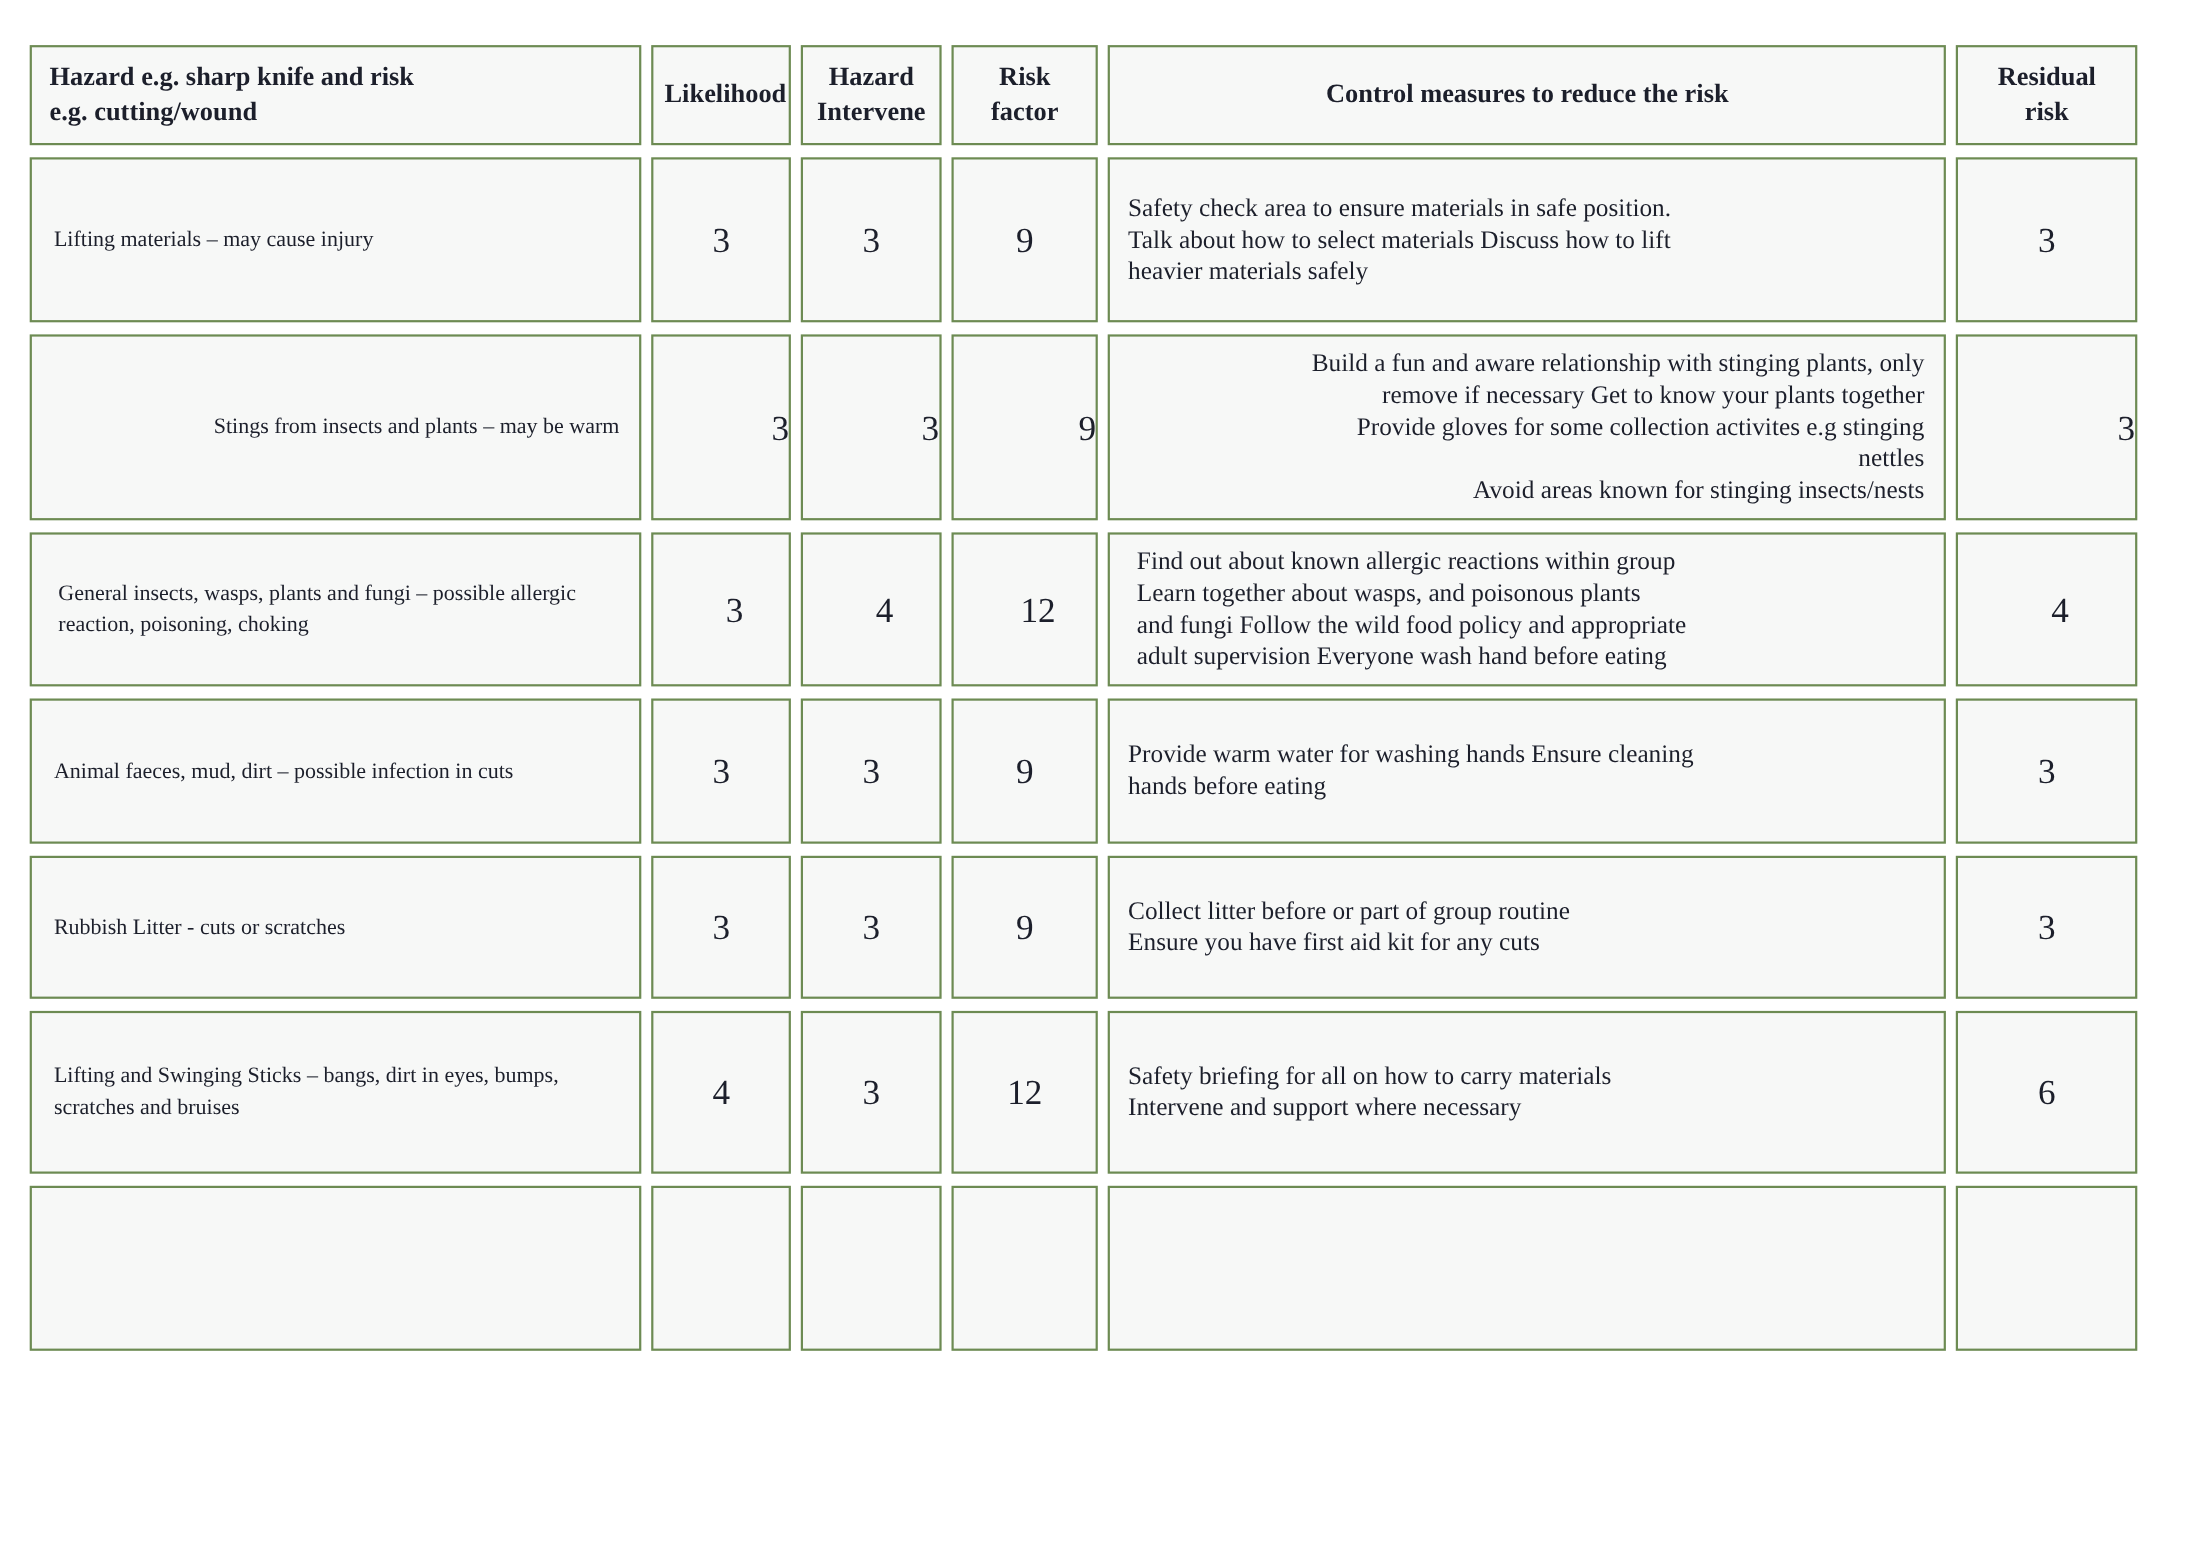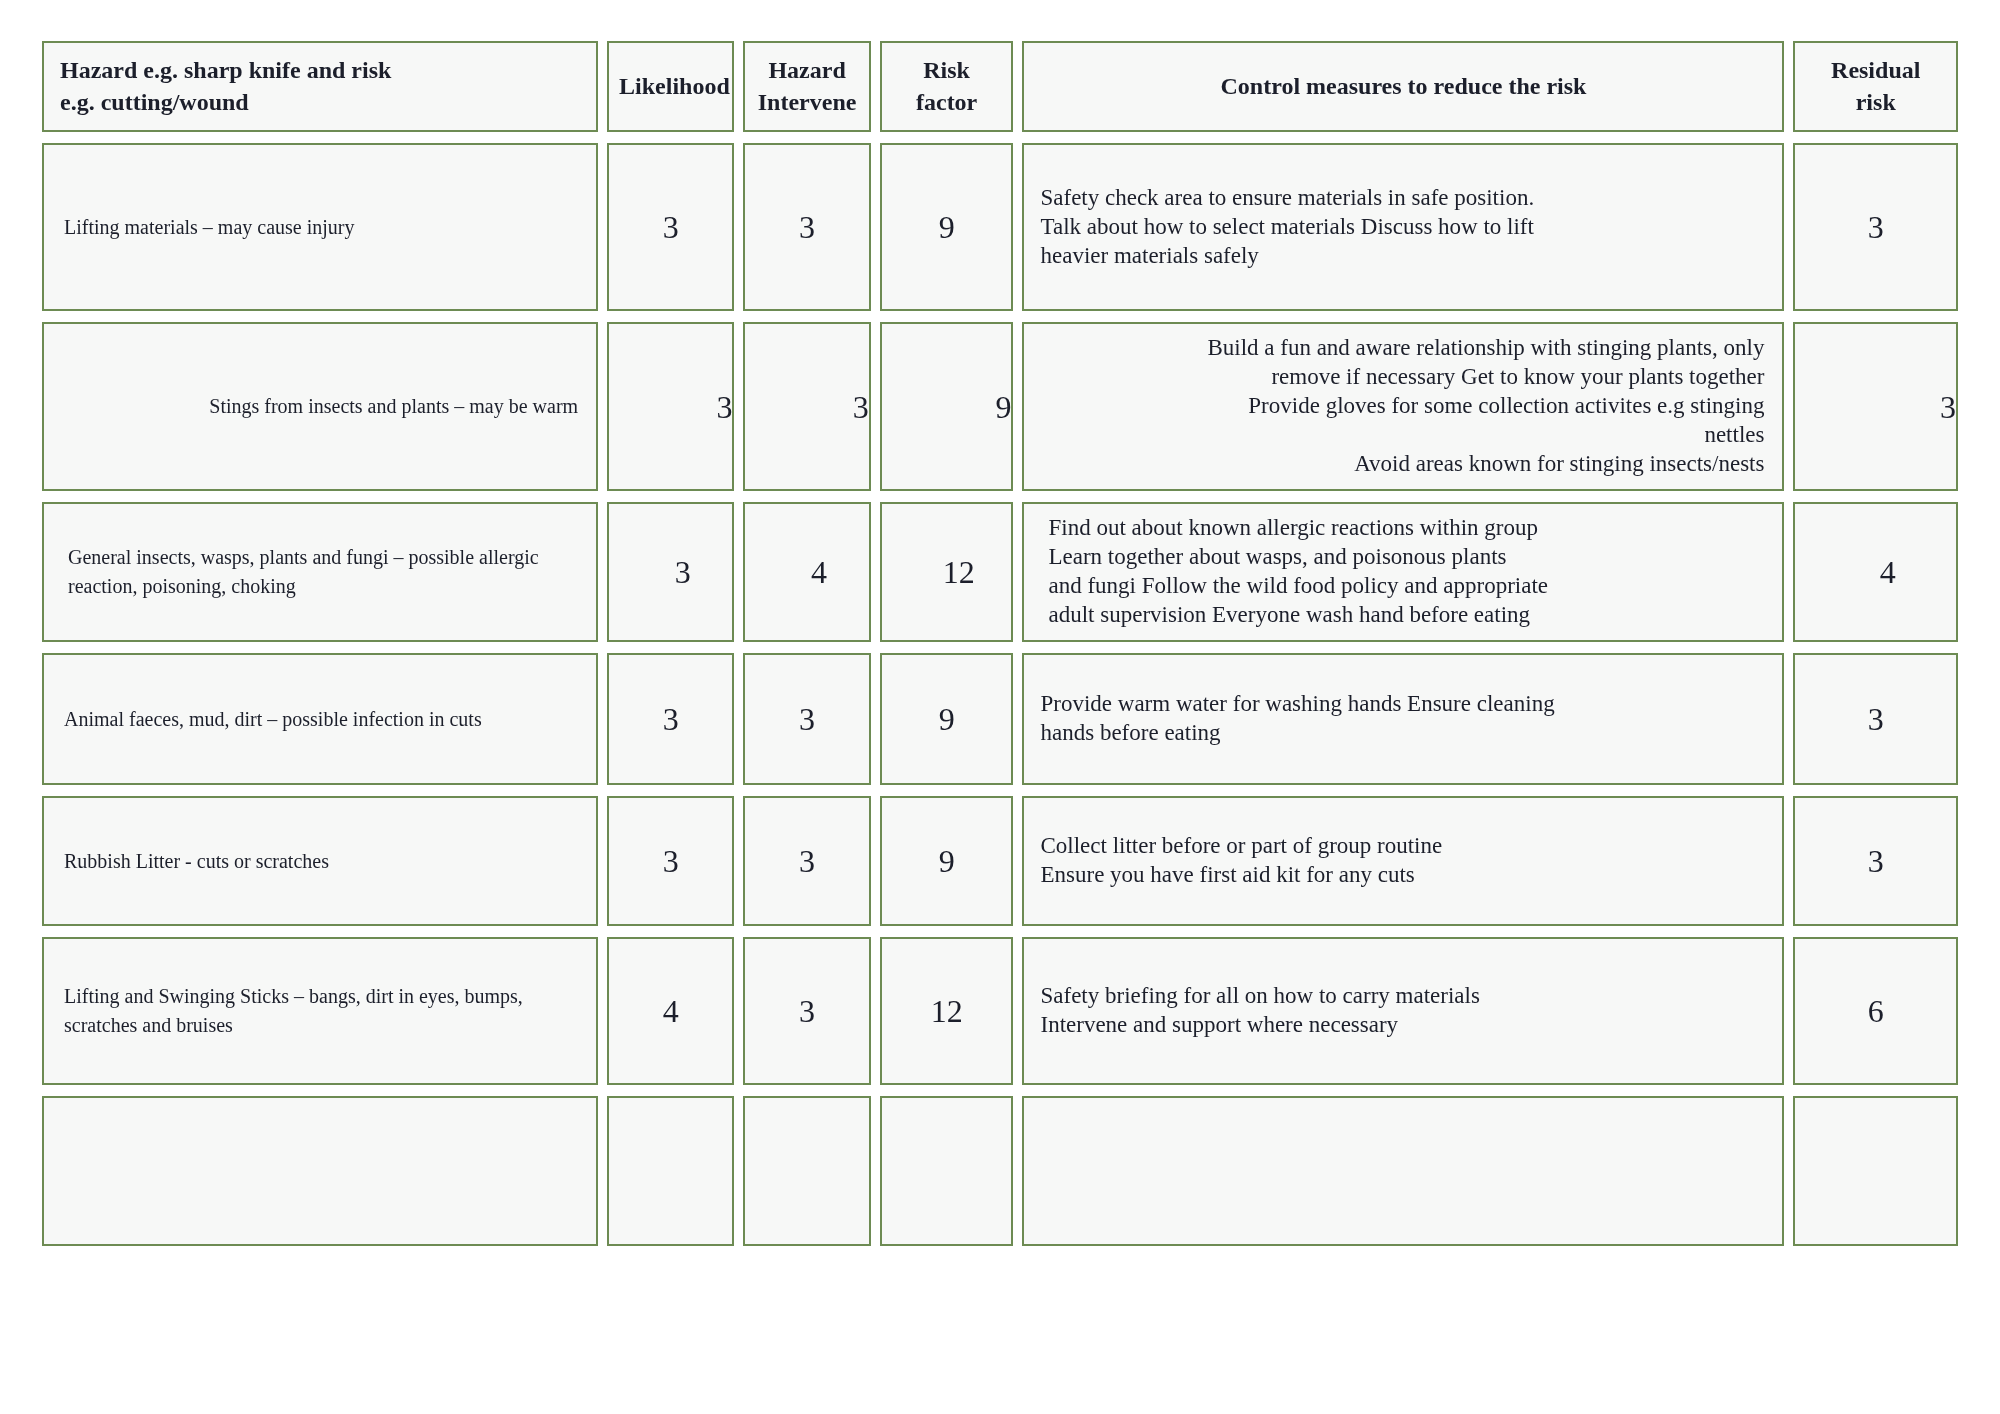--- a/index.html
+++ b/index.html
@@ -18,21 +18,21 @@
   .sheet {
     position: relative;
     width: 2000px;
     height: 1414px;
     background: #ffffff;
     box-sizing: border-box;
   }
 
   .risk-table {
     position: absolute;
-    left: 33px;
+    left: 18px;
     top: 30px;
     width: 1934px;
     border-collapse: separate;
     border-spacing: 9px 11px;
     table-layout: fixed;
   }
 
   .risk-table td {
     border: 2px solid #6d8b53;
     background: #f7f8f7;
@@ -82,21 +82,21 @@
     text-align: left;
     font-size: 23px;
     line-height: 1.26;
     padding: 10px 18px 10px 16px;
   }
 
   .line { display: block; white-space: pre-wrap; }
 
   
   tr.header-row td { height: 78px; }
-  tr.data-row-1 td { height: 168px; }
+  tr.data-row-1 td { height: 150px; }
   tr.data-row-2 td { height: 142px; text-align: right; }
   tr.data-row-3 td { height: 140px; padding-left: 24px; }
   tr.data-row-4 td { height: 132px; }
   tr.data-row-5 td { height: 130px; }
   tr.data-row-6 td { height: 148px; }
   tr.empty-row  td { height: 150px; }
 </style>
 </head>
 <body>
 

